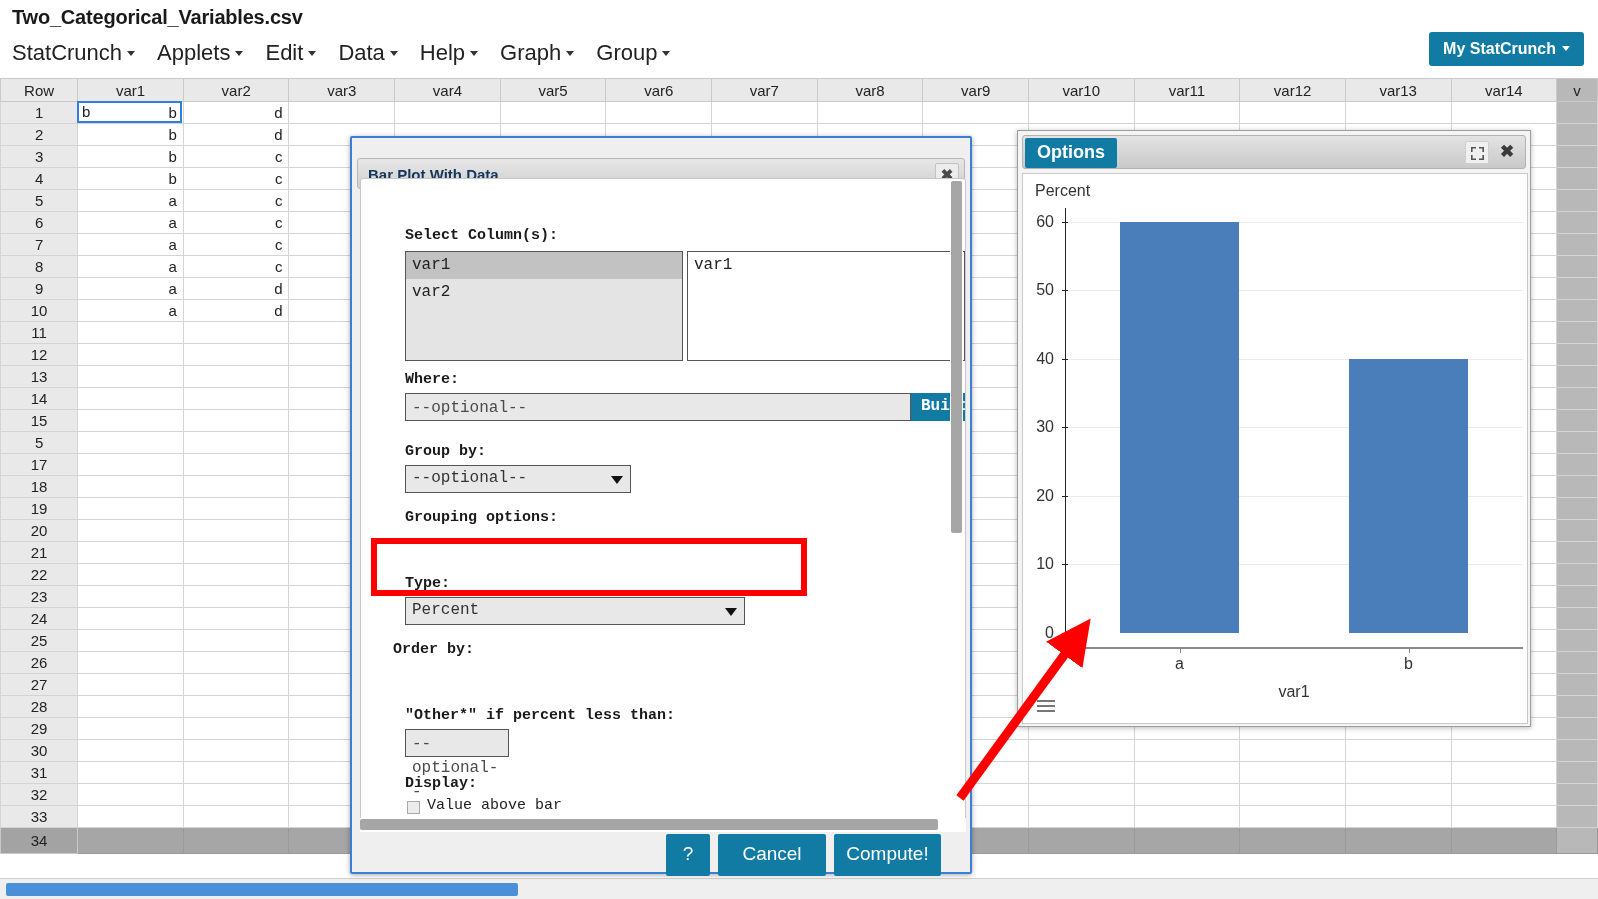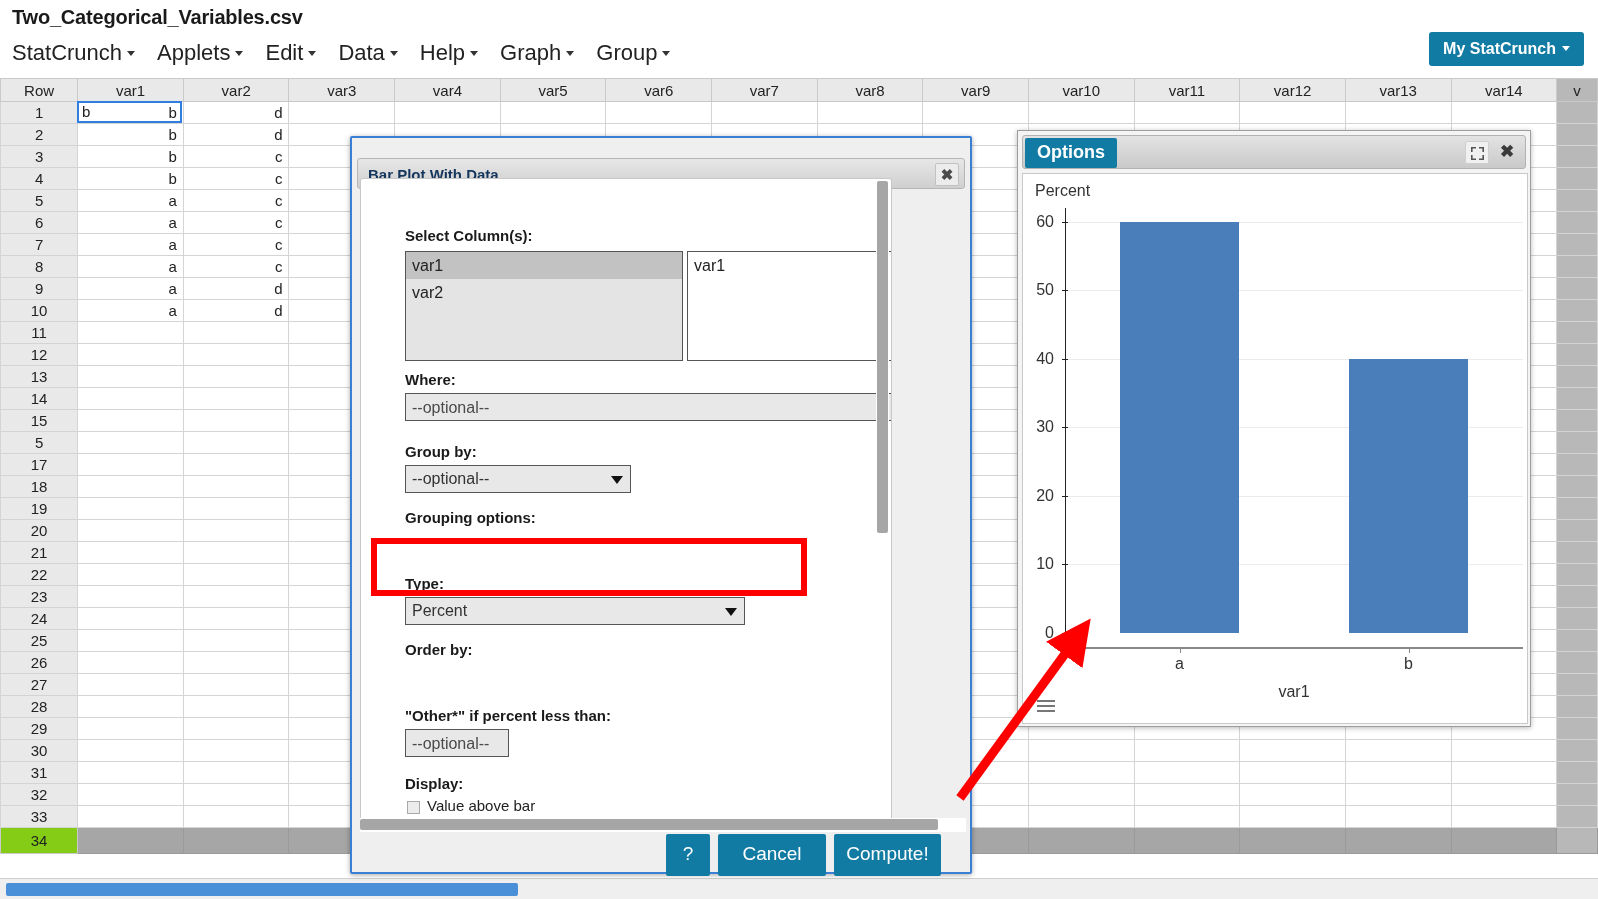--- a/index.html
+++ b/index.html
@@ -47,21 +47,21 @@
     padding: 0 6px; overflow: hidden; white-space: nowrap;
   }
   table.sheet th {
     background: #e9e9e9; text-align: center; font-weight: normal;
     height: 23px; border-color: #c9c9c9;
   }
   td.rowhdr { background: #e9e9e9; text-align: center; width: 76px; border-color: #c9c9c9; }
   th.rowhdr { width: 76px; }
   td.cell { text-align: right; background: #fff; }
   tr.footrow td { background: #a6a6a6; border-color: #9a9a9a; height: 26px; }
-  tr.footrow td.rowhdr { background: #84cc16; border-color: #c9c9c9; }
+  tr.footrow td.rowhdr { background: #a3a3a3; border-color: #c9c9c9; }
   .col-v { width: 104px; }
   .col-last { width: 40px; background: #b8b8b8 !important; }
 
   
   .active-cell {
     position: absolute; left: 77px; top: 101px; width: 105px; height: 22px;
     border: 2px solid #2f7fe0; background: transparent; pointer-events: none;
   }
   .active-cell-text {
     position: absolute; left: 82px; top: 103px; font-size: 15px; color: #222;
@@ -91,22 +91,22 @@
   .dlg-title {
     position: absolute; left: 10px; top: 7px;
     font-size: 15px; font-weight: bold; color: #15365c;
   }
   .dlg-close {
     position: absolute; right: 5px; top: 4px; width: 24px; height: 23px;
     background: #ececec; border: 1px solid #c2c2c2; border-radius: 2px;
     text-align: center; line-height: 21px; font-size: 15px; color: #4a4a4a; font-weight: bold;
   }
   .dlg-body {
-    position: absolute; left: 8px; top: 40px; width: 532px; height: 646px;
-    background: #fff; border: 1px solid #c8c8c8; border-radius: 3px; overflow: hidden;
+    position: absolute; left: 8px; top: 40px; width: 606px; height: 646px;
+    background: #fff; border: 1px solid #c8c8c8; border-radius: 3px; overflow: hidden; font-family: Liberation Mono, monospace;
   }
   .dlg-inner { position: absolute; left: 0; top: 0; width: 606px; height: 610px; }
 
   .field-label {
     position: absolute; font-size: 15px; font-weight: bold; color: #1a1a1a; white-space: nowrap;
   }
   .listbox {
     position: absolute; border: 1px solid #555; font-size: 16px; color: #222; overflow: hidden;
   }
   .listbox.left { left: 44px; top: 72px; width: 278px; height: 110px; background: #e4e4e4; }
@@ -971,21 +971,21 @@
         </div>
 
         <div class="field-label" style="left:44px; top:330px;">Grouping options:</div>
 
         <div class="field-label" style="left:44px; top:396px;">Type:</div>
         <div class="selectbox" style="left:44px; top:418px; width:340px;">
           <span>Percent</span>
           <i class="arrow"></i>
         </div>
 
-        <div class="field-label" style="left:44px; top:462px;">Order by:</div>
+        <div class="field-label" style="left:32px; top:462px;">Order by:</div>
 
         <div class="field-label" style="left:44px; top:528px;">"Other*" if percent less than:</div>
         <div class="textinput" style="left:44px; top:550px; width:104px;">--optional--</div>
 
         <div class="field-label" style="left:44px; top:596px;">Display:</div>
         <div class="chk" style="left:46px; top:622px;"></div>
         <div class="chk-label" style="left:66px; top:618px;">Value above bar</div>
 
       </div>
 

